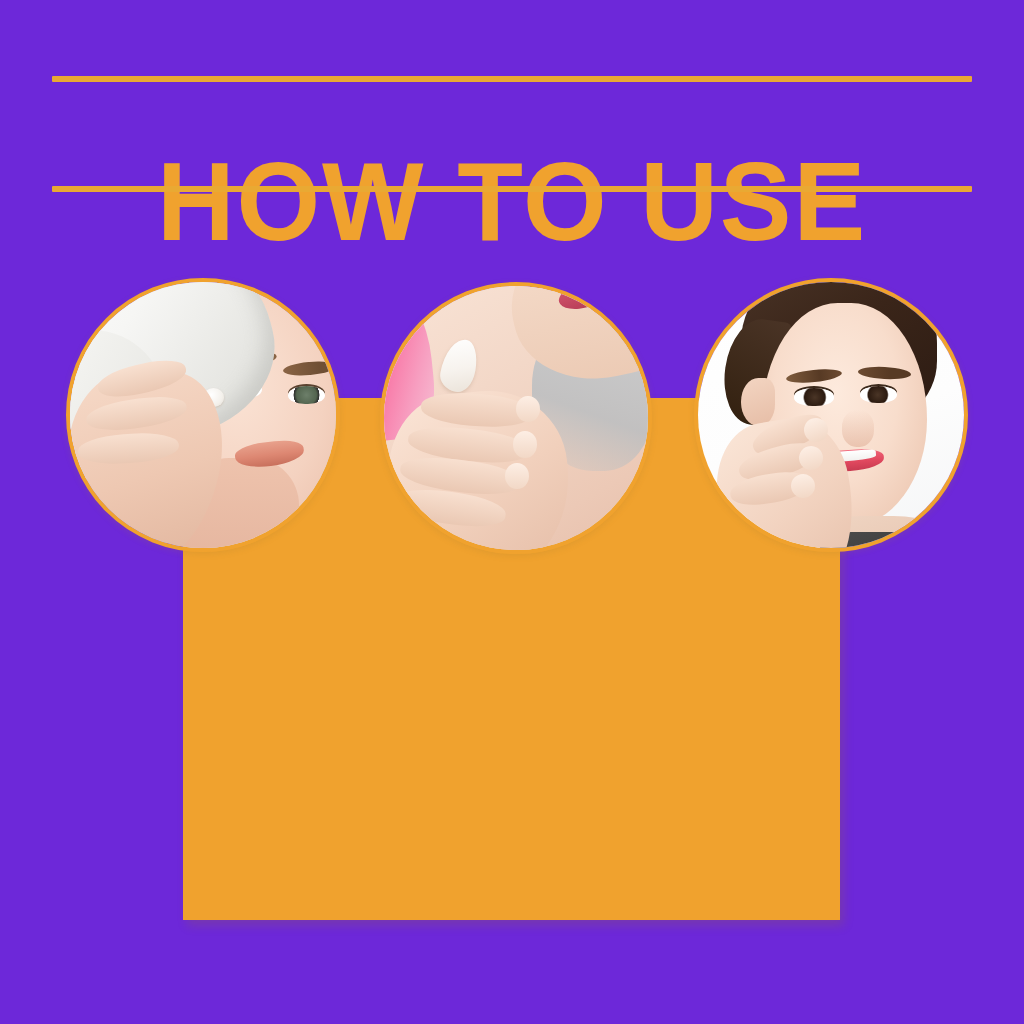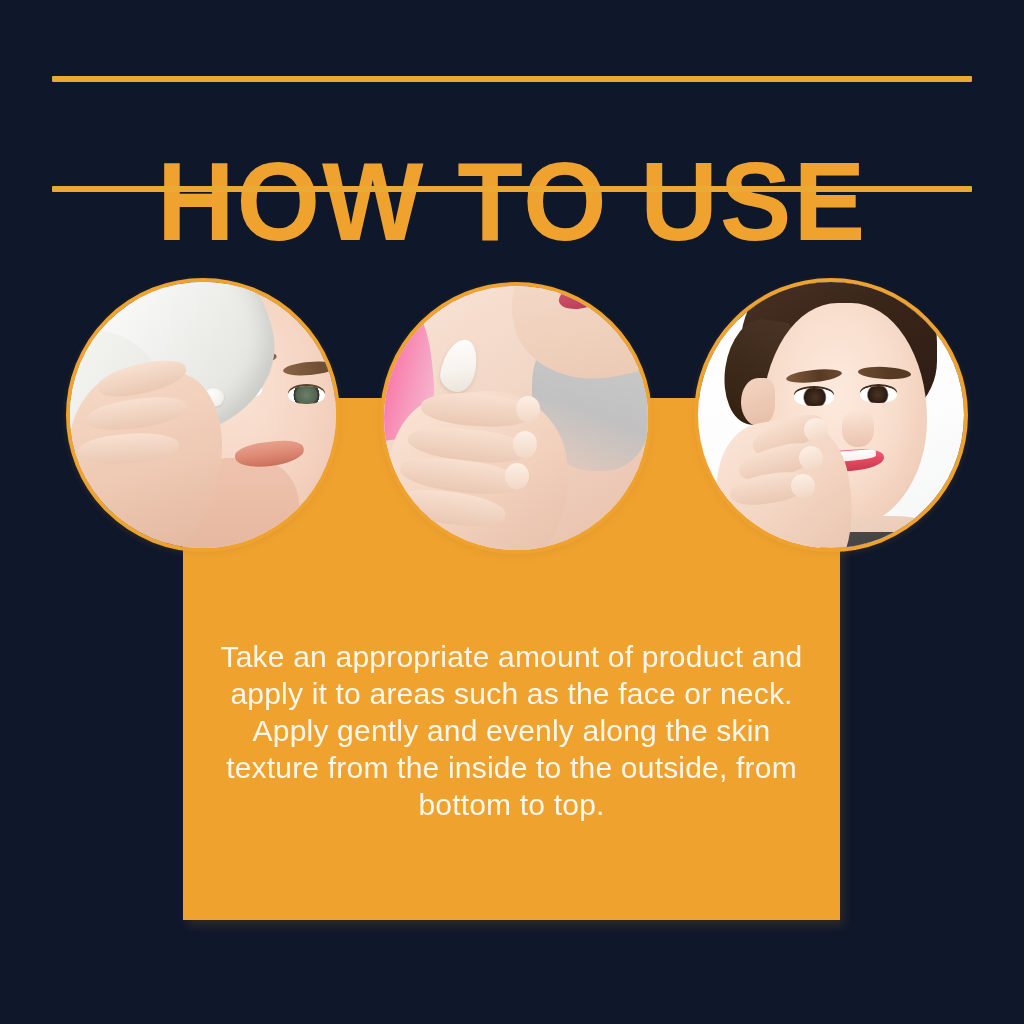--- a/index.html
+++ b/index.html
@@ -1,21 +1,21 @@
 <!DOCTYPE html>
 <html><head>
 <meta charset="utf-8">
 <style>
   html,body{margin:0;padding:0;}
   body{
     width:1024px;height:1024px;overflow:hidden;
     font-family:"Liberation Sans","DejaVu Sans",sans-serif;
     background:#fdebcd;
   }
-  #canvas{position:relative;width:1024px;height:1024px;background:#0f172a;overflow:hidden;}
+  #canvas{position:relative;width:1024px;height:1024px;background:#6d28d9;overflow:hidden;}
 
   
   .rule{position:absolute;left:52px;width:920px;height:6px;background:#e9a933;border-radius:1px;}
   .rule.top{top:76px;}
   .rule.bottom{top:186px;}
 
   #page-title{
     position:absolute;left:0;top:68px;width:1024px;
     text-align:center;
     font-size:112px;line-height:118px;
@@ -341,15 +341,14 @@
       <div class="blob p3-hand"></div>
       <div class="finger p3-f1"></div>
       <div class="finger p3-f2"></div>
       <div class="finger p3-f3"></div>
       <div class="nail" style="left:40%;top:51%;width:9%;height:9%;transform:rotate(-22deg);"></div>
       <div class="nail" style="left:38%;top:61.5%;width:9%;height:9%;transform:rotate(-16deg);"></div>
       <div class="nail" style="left:35%;top:72%;width:9%;height:9%;transform:rotate(-10deg);"></div>
     </div>
   </div>
 
-  <p id="instruction-text">Take an appropriate amount of product and apply it to areas such as the face or neck. Apply gently and evenly along the skin texture from the inside to the outside, from bottom to top.</p>
 
 </div>
 
 </body></html>

